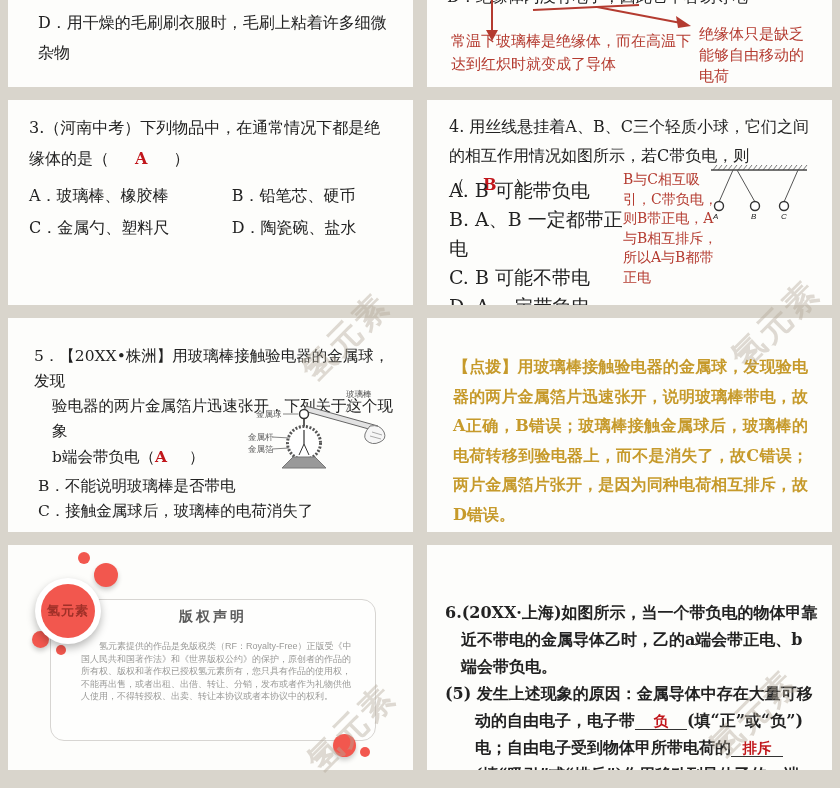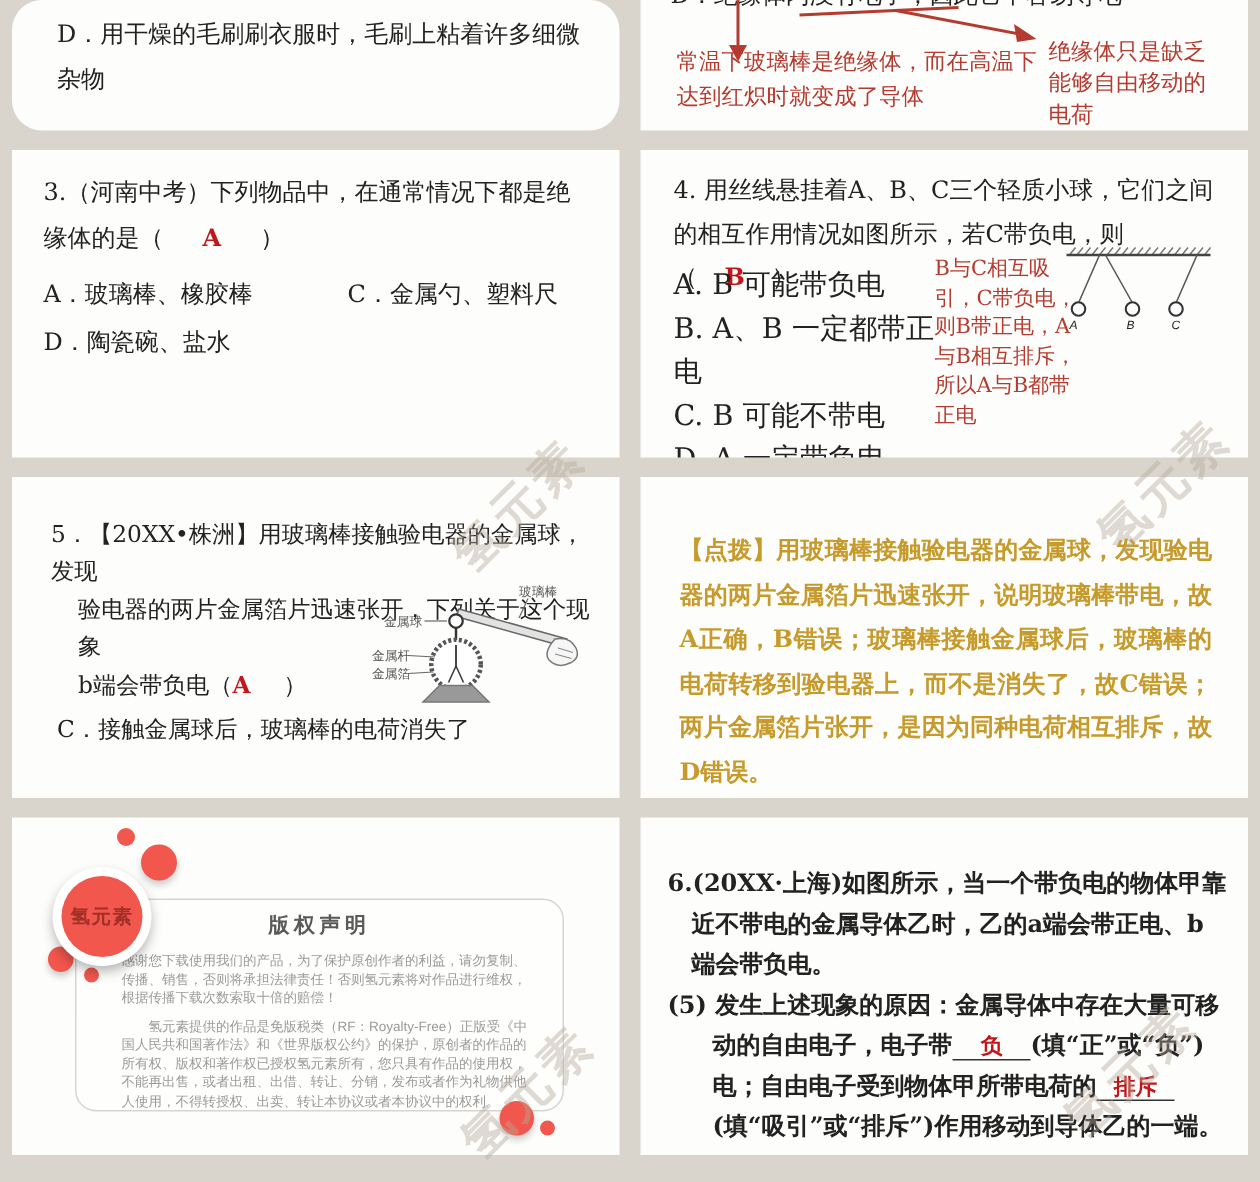--- a/index.html
+++ b/index.html
@@ -1,20 +1,20 @@
 <!DOCTYPE html>
 <html><head>
 <meta charset="utf-8">
 <style>
   * { margin:0; padding:0; box-sizing:border-box; }
   body { margin:0; background:#dad6cd; }
   .page { position:relative; width:840px; height:788px; background:#d9d5cc; overflow:hidden;
           font-family:"DejaVu Serif","Liberation Serif",serif; color:#222; }
   .card { position:absolute; background:#fdfdfb; overflow:hidden; z-index:1; }
-  .c-r1l { left:8px;  top:0;     width:405px; height:87px;border-radius:20px; }
+  .c-r1l { left:8px;  top:0;     width:405px; height:87px; }
   .c-r1r { left:427px; top:0;    width:405px; height:87px;padding-left:40px; }
   .c-r2l { left:8px;  top:100px; width:405px; height:205px; }
   .c-r2r { left:427px; top:100px; width:405px; height:205px; }
   .c-r3l { left:8px;  top:318px; width:405px; height:214px; }
   .c-r3r { left:427px; top:318px; width:405px; height:214px; }
   .c-r4l { left:8px;  top:545px; width:405px; height:225px; }
   .c-r4r { left:427px; top:545px; width:405px; height:225px; }
 
   .red   { color:#b43b30; }
   .ansred{ color:#c1161b; font-weight:bold; }
@@ -73,21 +73,21 @@
   .d1 { left:70px;  top:7px;   width:12px; height:12px; }
   .d2 { left:86px;  top:18px;  width:24px; height:24px; }
   .d3 { left:24px;  top:86px;  width:17px; height:17px; }
   .d4 { left:48px;  top:100px; width:10px; height:10px; }
   .d5 { left:325px; top:189px; width:23px; height:23px; }
   .d6 { left:352px; top:202px; width:10px; height:10px; }
 
   
   .card8-body { padding:30px 14px 0 18px; font-weight:bold; }
   .c8-p { font-size:16px; line-height:27px; }
-  .c8-stem { padding-left:16px; text-indent:-16px; }
+  .c8-stem { padding-left:16px; text-indent:-16px;margin-top:24px; }
   .c8-q1 { padding-left:30px; text-indent:-30px; }
   .blank { display:inline-block; min-width:52px; text-align:center; color:#c1161b;
            border-bottom:1.5px solid #333; font-size:14.5px; line-height:16px; text-indent:0; }
 
   
   .wm { position:absolute; z-index:6; font-size:33px; font-weight:bold; letter-spacing:3px;
         color:#b4aa9a; opacity:.42; transform:rotate(-45deg); pointer-events:none;
         font-family:"Liberation Sans",sans-serif; }
   .wm1 { left:292px; top:315px; }
   .wm2 { left:722px; top:302px; }
@@ -118,20 +118,21 @@
     <div class="c2-right red">绝缘体只是缺乏能够自由移动的电荷</div>
   </div>
 
   <div class="card c-r2l">
     <div class="card3-body">
       <div class="c3-stem">
         <span>3.（河南中考）下列物品中，在通常情况下都是绝缘体的是（</span><span class="ansred" style="margin:0 26px;">A</span><span>）</span>
       </div>
       <div class="c3-opts">
         <span>A．玻璃棒、橡胶棒</span>
+        <span>B．铅笔芯、硬币</span>
         <span>C．金属勺、塑料尺</span>
         <span>D．陶瓷碗、盐水</span>
       </div>
     </div>
   </div>
 
   <div class="card c-r2r">
     <div class="card4-body">
       <div class="c4-stem">
         <span>4. 用丝线悬挂着A、B、C三个轻质小球，它们之间的相互作用情况如图所示，若C带负电，则（</span><span class="ansred" style="margin:0 18px;">B</span><span>）</span>
@@ -160,20 +161,21 @@
   </div>
 
   <div class="card c-r3l">
     <div class="card5-body">
       <div class="c5-stem">
         <div>5．【20XX•株洲】用玻璃棒接触验电器的金属球，发现</div>
         <div class="c5-ind">验电器的两片金属箔片迅速张开，下列关于这个现象</div>
         <div class="c5-ind"><span>b端会带负电（</span><span class="ansred" style="margin-right:22px;">A</span><span>）</span></div>
       </div>
       <div class="c5-opts">
+        <div>B．不能说明玻璃棒是否带电</div>
         <div>C．接触金属球后，玻璃棒的电荷消失了</div>
 
       </div>
       <svg class="c5-svg" width="148" height="82" viewBox="0 0 148 82">
         <text x="100" y="9" class="dia-label">玻璃棒</text>
         <line x1="106" y1="11" x2="100" y2="24" stroke="#666" stroke-width="0.8"></line>
         <polygon points="60,18 132,38 130,43 58,23" fill="#e2e2e2" stroke="#666" stroke-width="1"></polygon>
         <path d="M124 38 q10 -2 14 6 q3 7 -4 10 q-8 4 -14 -2 q-4 -5 4 -14 Z" fill="#f6f6f6" stroke="#777" stroke-width="1"></path>
         <path d="M126 44 l10 3 M124 48 l11 3" stroke="#888" stroke-width="0.7" fill="none"></path>
         <text x="10" y="29" class="dia-label">金属球</text>
@@ -197,21 +199,20 @@
     <div class="card6-body">
       <div class="c6-para gold">【点拨】用玻璃棒接触验电器的金属球，发现验电器的两片金属箔片迅速张开，说明玻璃棒带电，故A正确，B错误；玻璃棒接触金属球后，玻璃棒的电荷转移到验电器上，而不是消失了，故C错误；两片金属箔片张开，是因为同种电荷相互排斥，故D错误。</div>
 
     </div>
   </div>
 
   <div class="card c-r4l">
     <div class="c7-box">
       <div class="c7-title">版权声明</div>
       <div class="c7-paras">
-        <div>感谢您下载使用我们的产品，为了保护原创作者的利益，请勿复制、传播、销售，否则将承担法律责任！否则氢元素将对作品进行维权，根据传播下载次数索取十倍的赔偿！</div>
         <div class="c7-p2">氢元素提供的作品是免版税类（RF：Royalty-Free）正版受《中国人民共和国著作法》和《世界版权公约》的保护，原创者的作品的所有权、版权和著作权已授权氢元素所有，您只具有作品的使用权，不能再出售，或者出租、出借、转让、分销，发布或者作为礼物供他人使用，不得转授权、出卖、转让本协议或者本协议中的权利。</div>
       </div>
     </div>
     <span class="dot d1"></span>
     <span class="dot d2 dot-sh"></span>
     <span class="dot d3 dot-sh"></span>
     <span class="dot d4"></span>
     <span class="dot d5 dot-sh"></span>
     <span class="dot d6"></span>
     <div class="badge-outer">

